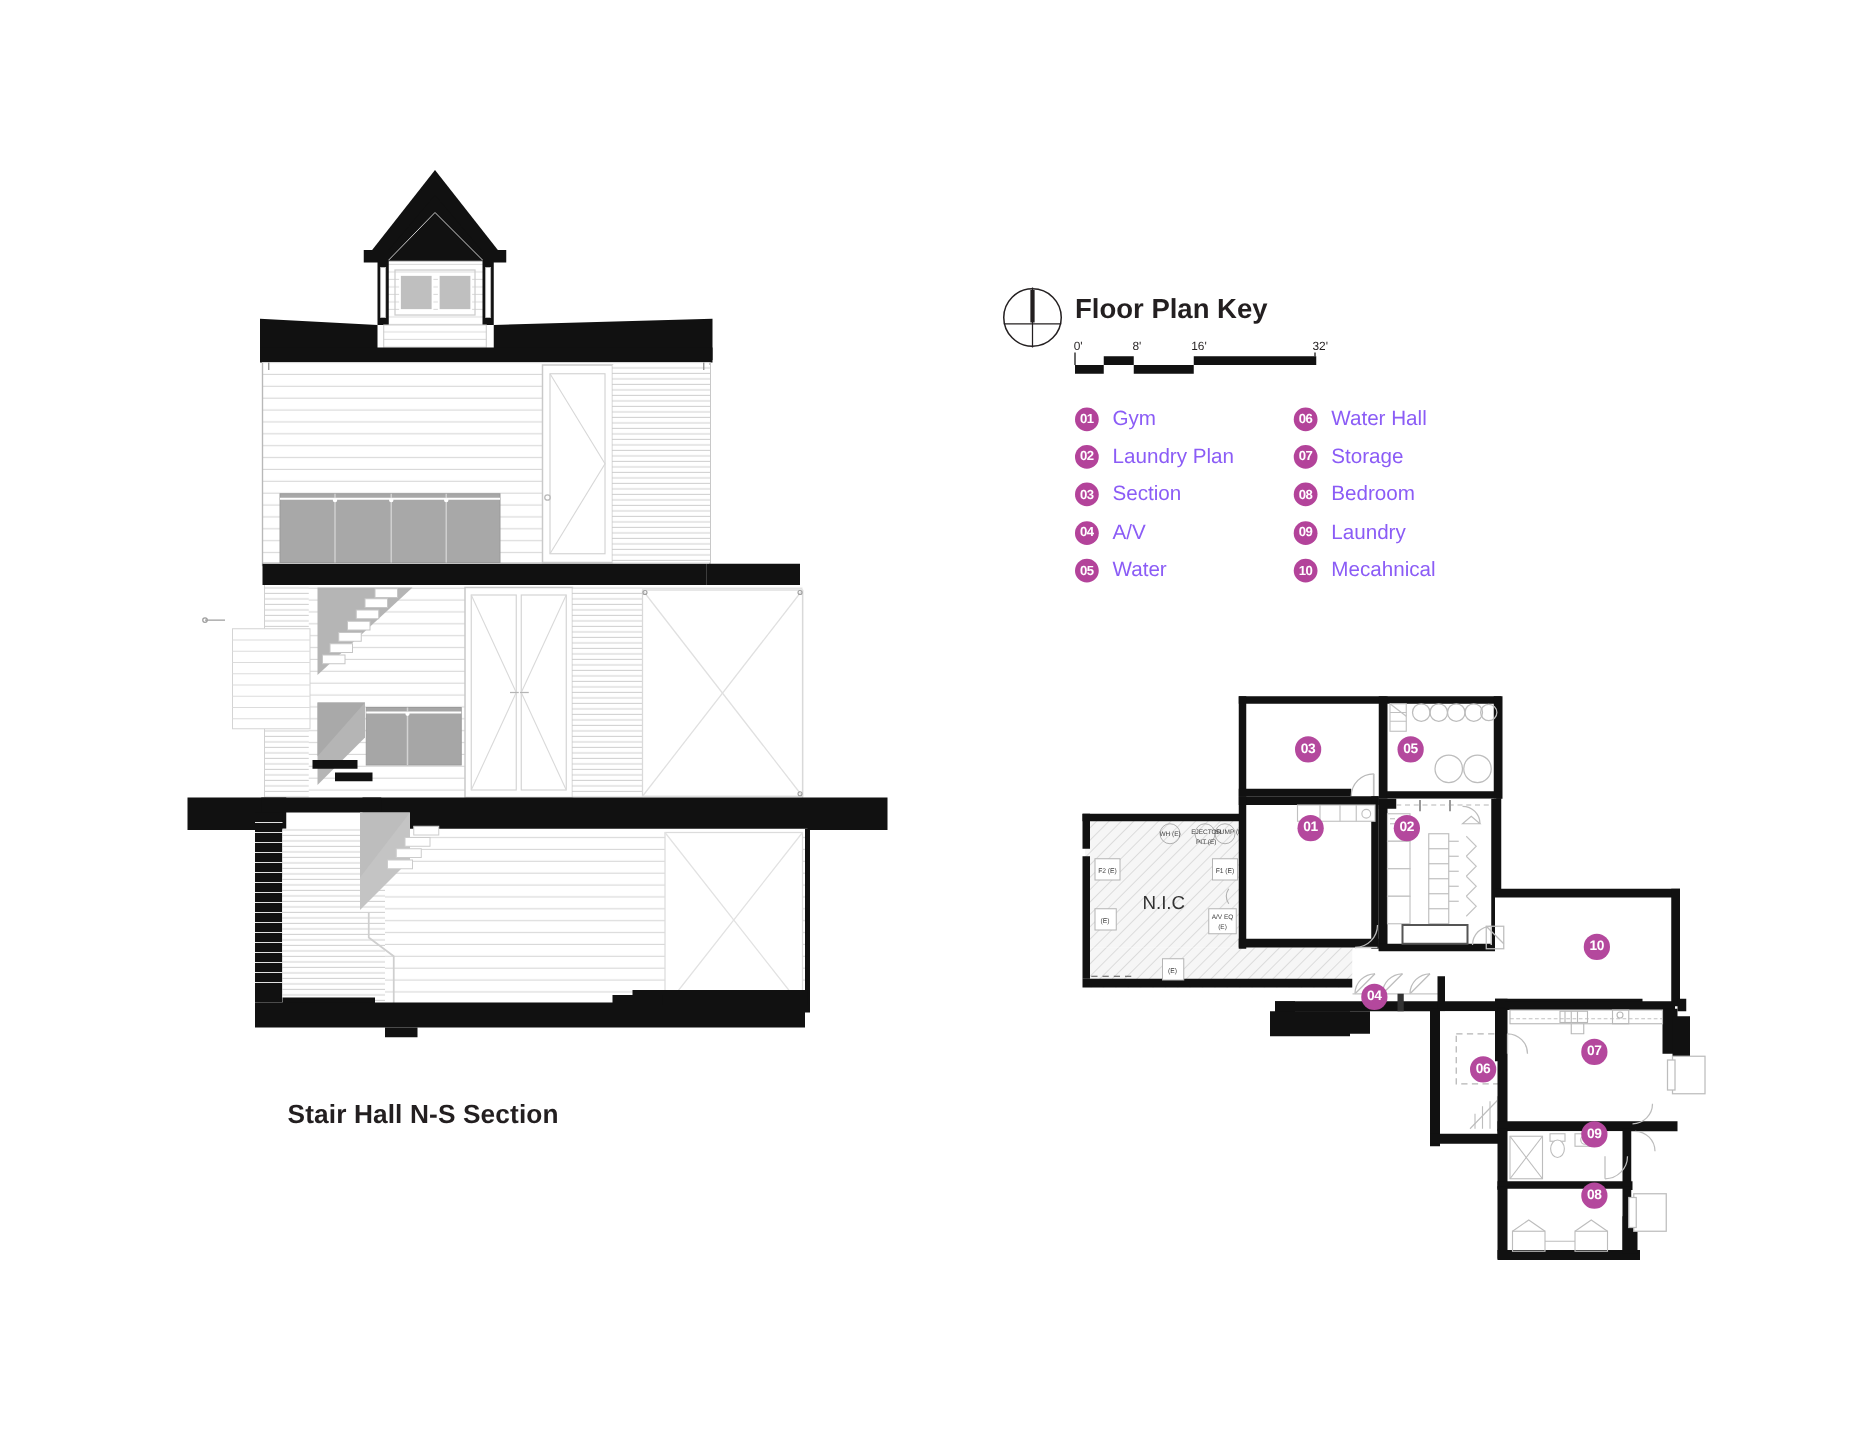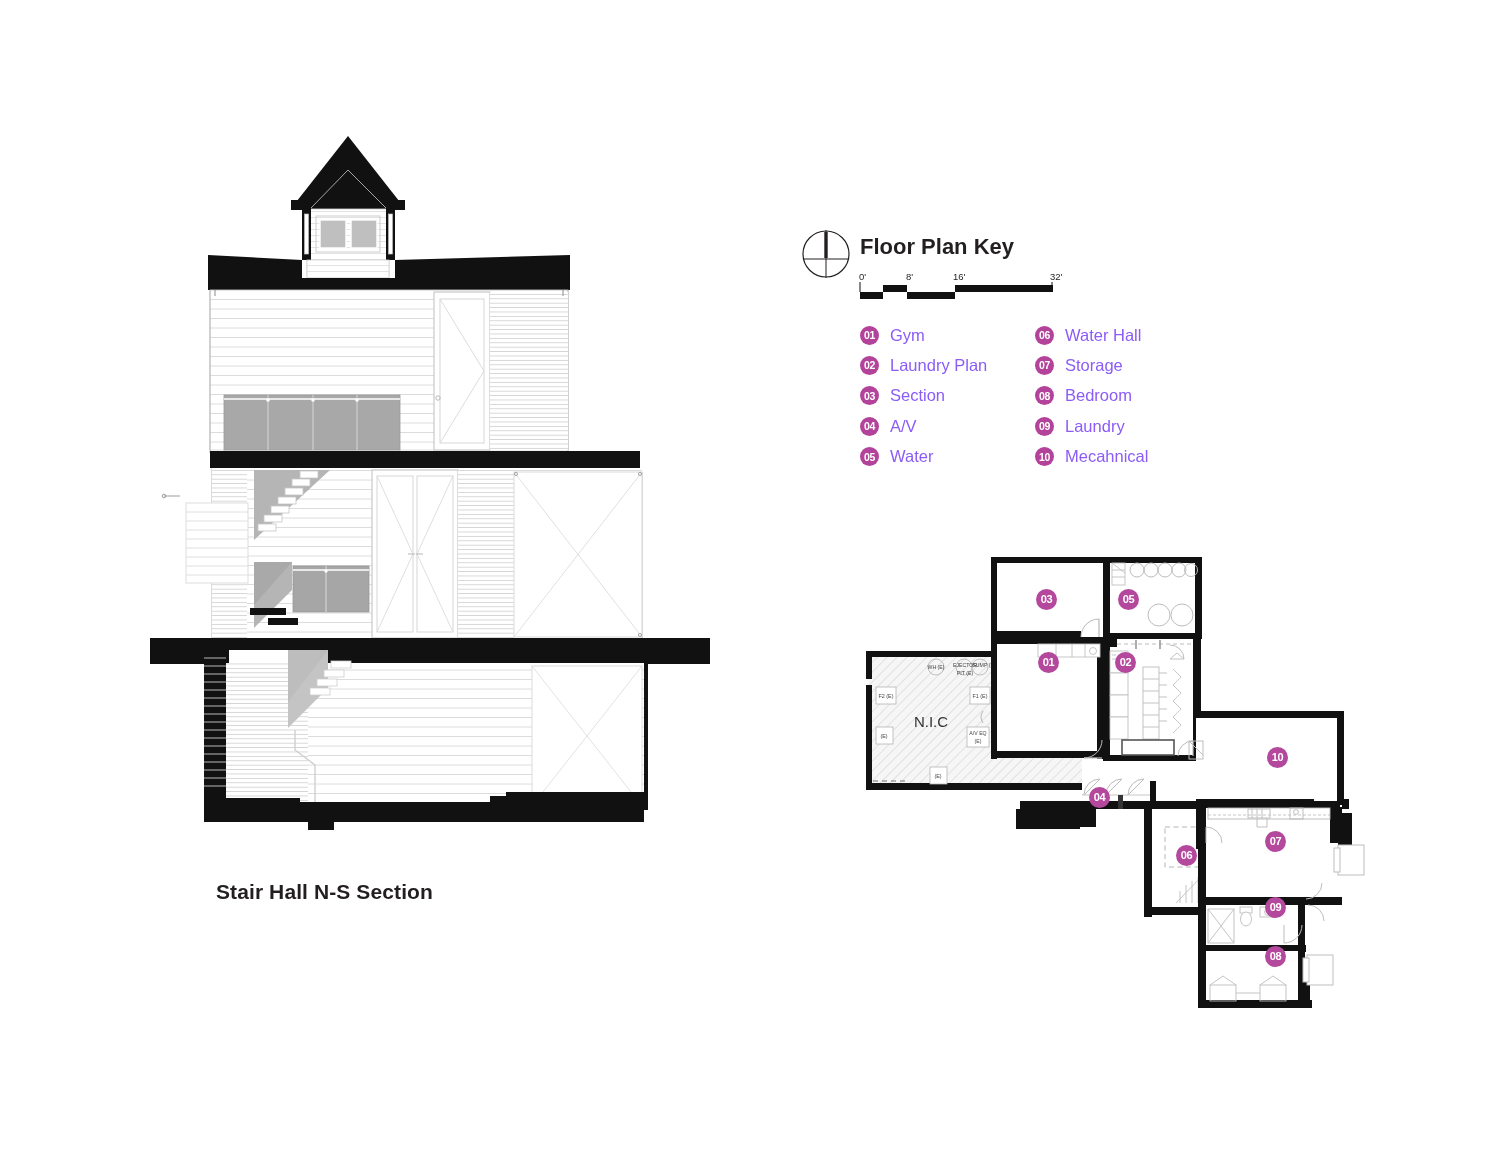--- a/index.html
+++ b/index.html
@@ -13,21 +13,21 @@
     color:#231f20;
   }
   .sheet{position:absolute;inset:0;}
 
   
   #section-drawing{position:absolute;left:150px;top:110px;width:620px;height:720px;}
   #section-drawing svg{display:block;}
 
   
   #section-title{
-    position:absolute;left:216px;top:880px;
+    position:absolute;left:230px;top:880px;
     font-size:21px;font-weight:bold;letter-spacing:.1px;
     color:#231f20;white-space:nowrap;
   }
 
   
   #key-block{position:absolute;left:800px;top:228px;width:420px;}
 
   #north-arrow{position:absolute;left:0px;top:0px;width:52px;height:52px;}
 
   #key-title{

